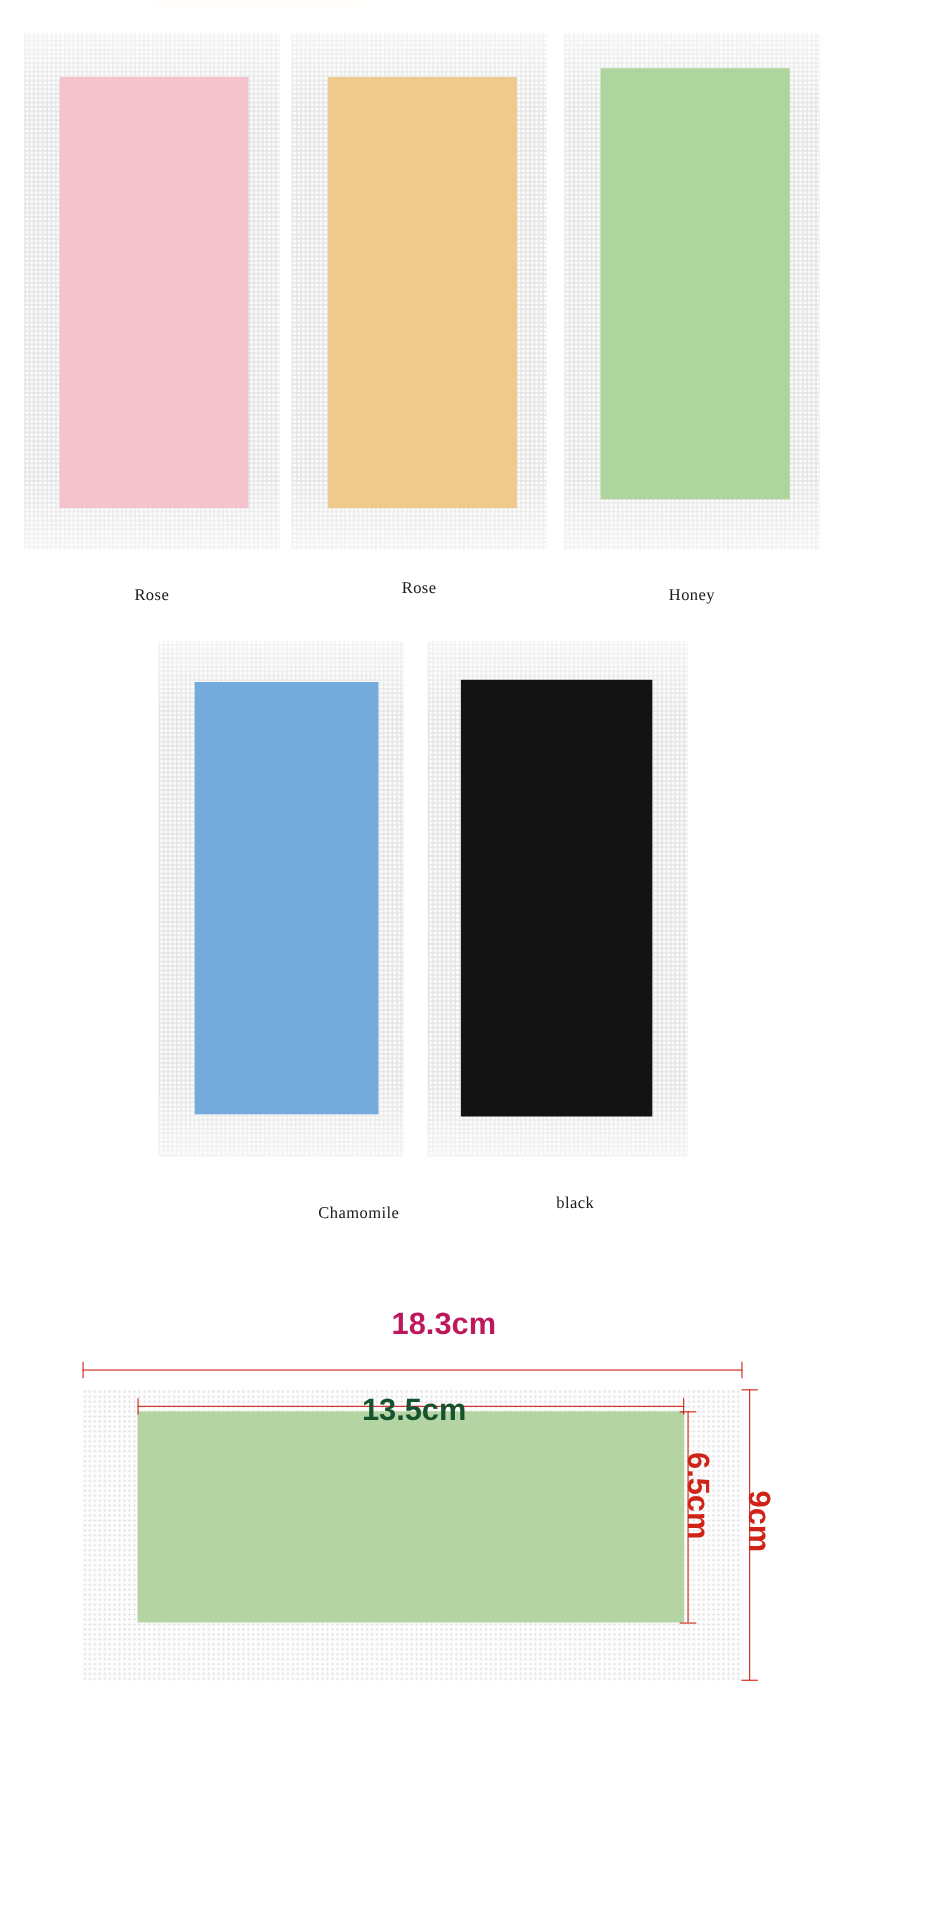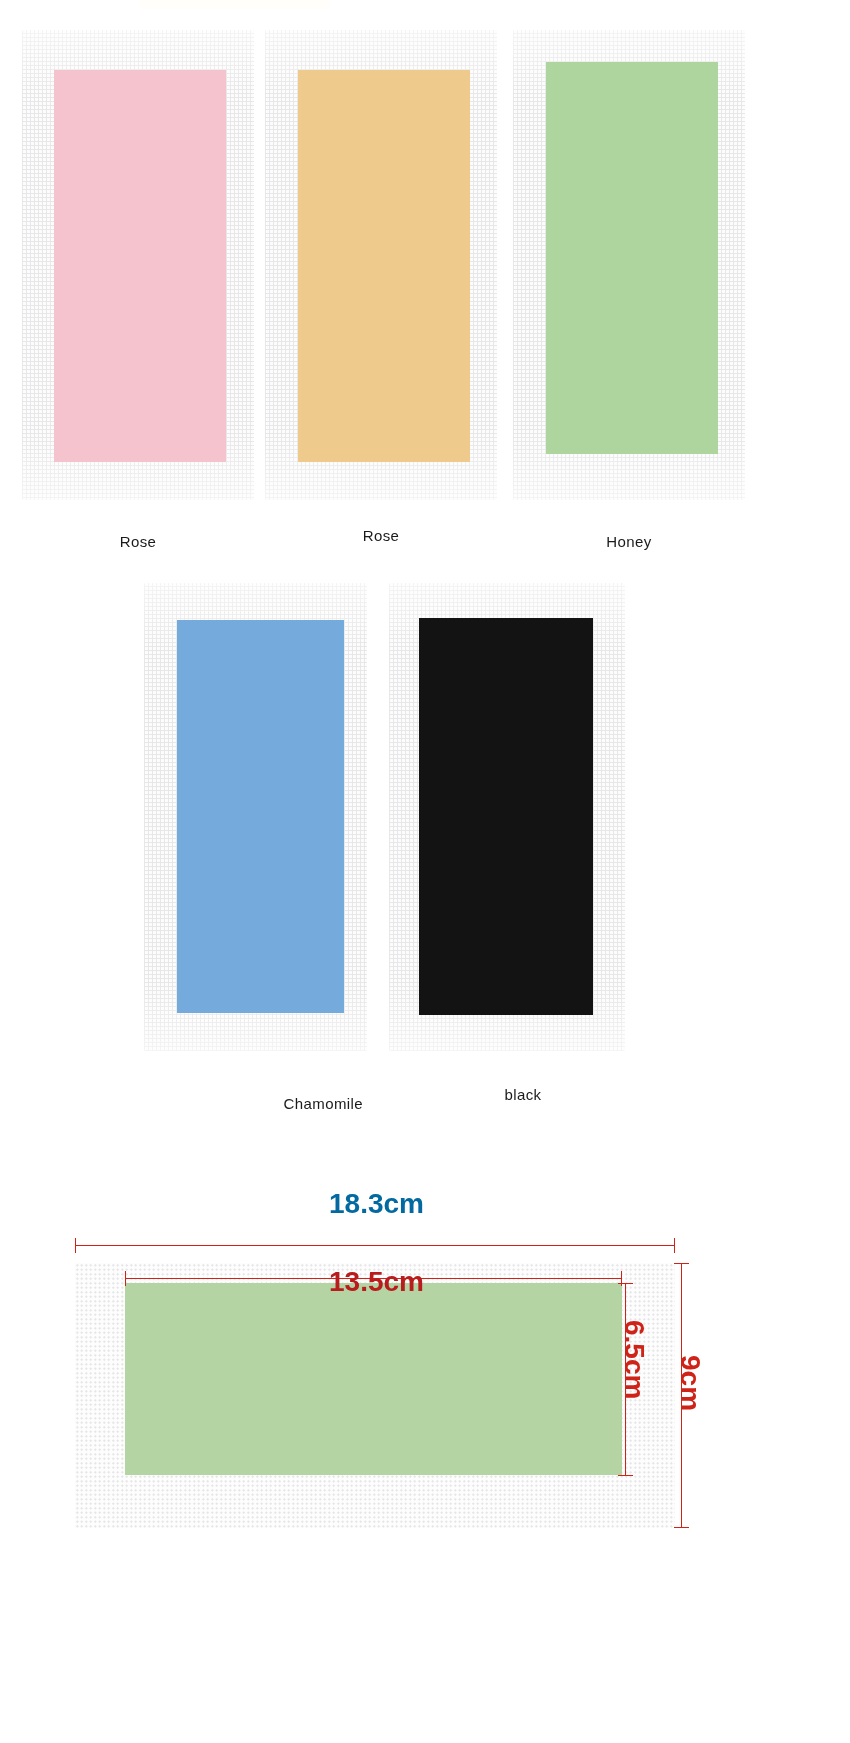--- a/index.html
+++ b/index.html
@@ -72,20 +72,21 @@
     z-index: 2;
   }
 
   .label {
     position: absolute;
     color: #1a1a1a;
     font-size: 15px;
     letter-spacing: 0.4px;
     text-align: center;
     white-space: nowrap;
+    font-family: Liberation Serif, serif;
   }
 
   
   #card-rose   { left: 22px;  top: 0;  width: 232px; height: 470px; }
   #chip-rose   { left: 32px;  top: 40px; width: 172px; height: 392px; }
   #label-rose  { left: 22px;  top: 503px; width: 232px; }
 
   #card-honey  { left: 265px; top: 0;  width: 232px; height: 470px; }
   #chip-honey  { left: 33px;  top: 40px; width: 172px; height: 392px; }
   #label-honey { left: 265px; top: 497px; width: 232px; }
@@ -232,26 +233,26 @@
 </div>
 
 <div id="diagram"></div>
 
 <div class="mesh-soft" id="sheet-outer"></div>
 <div id="sheet-inner" style="background: rgb(181, 212, 164);"></div>
 
 <div class="dim-line-h" id="line-183" style="background: rgb(207, 35, 24);"></div>
 <div class="tick-v" id="tick-183-l" style="background: rgb(207, 35, 24);"></div>
 <div class="tick-v" id="tick-183-r" style="background: rgb(207, 35, 24);"></div>
-<div class="dim-text" id="text-183" style="color: #0369a1;">18.3cm</div>
+<div class="dim-text" id="text-183" style="color: #be185d; margin-left: 27px;">18.3cm</div>
 
 <div class="dim-line-h" id="line-135" style="background: rgb(207, 35, 24);"></div>
 <div class="tick-v" id="tick-135-l" style="background: rgb(207, 35, 24);"></div>
 <div class="tick-v" id="tick-135-r" style="background: rgb(207, 35, 24);"></div>
-<div class="dim-text" id="text-135" style="color: #b91c1c;">13.5cm</div>
+<div class="dim-text" id="text-135" style="color: #14532d;">13.5cm</div>
 
 <div class="dim-line-v" id="line-65" style="background: rgb(207, 35, 24);"></div>
 <div class="tick-h" id="tick-65-t" style="background: rgb(207, 35, 24);"></div>
 <div class="tick-h" id="tick-65-b" style="background: rgb(207, 35, 24);"></div>
 <div class="dim-text vertical" id="text-65" style="color: rgb(207, 35, 24);">6.5cm</div>
 
 <div class="dim-line-v" id="line-9" style="background: rgb(207, 35, 24);"></div>
 <div class="tick-h" id="tick-9-t" style="background: rgb(207, 35, 24);"></div>
 <div class="tick-h" id="tick-9-b" style="background: rgb(207, 35, 24);"></div>
 <div class="dim-text vertical" id="text-9" style="color: rgb(207, 35, 24);">9cm</div>

